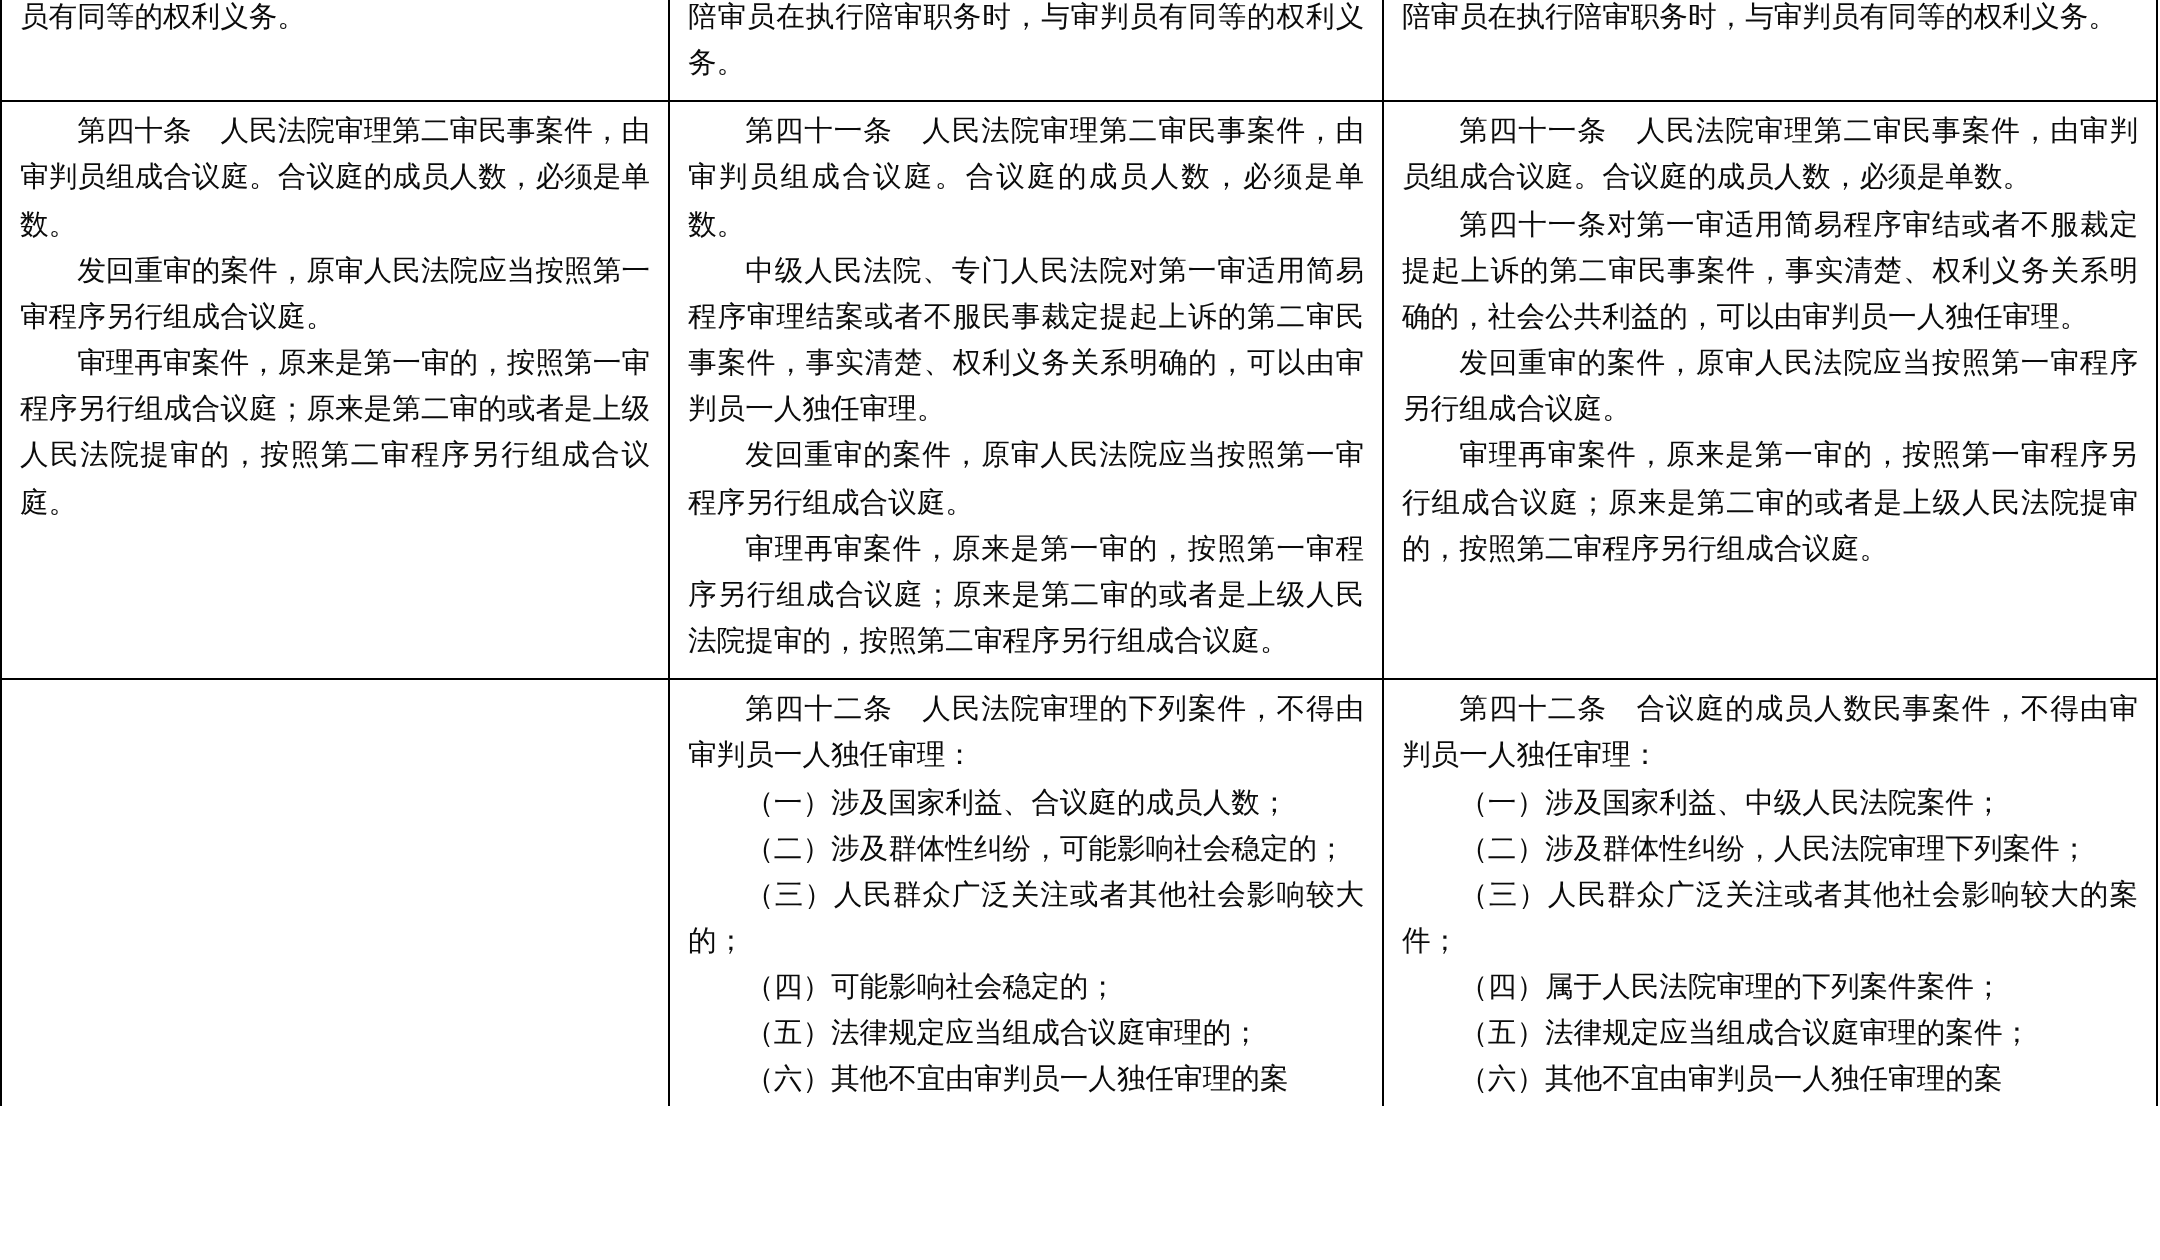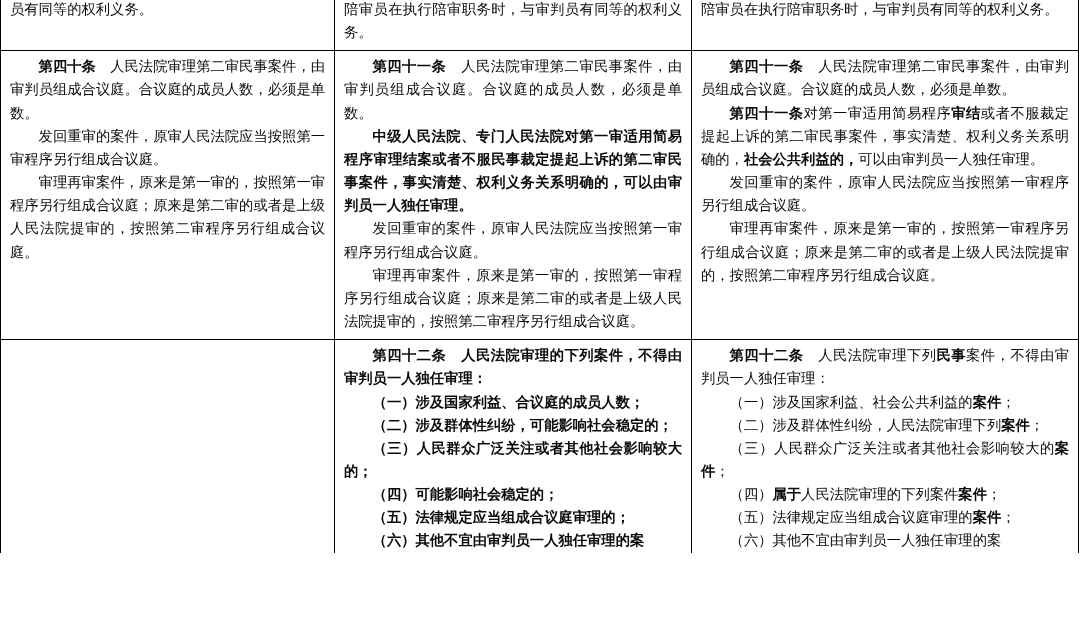--- a/index.html
+++ b/index.html
@@ -37,21 +37,21 @@
   col.c1 { width: 334px; }
   col.c2 { width: 357px; }
   col.c3 { width: 387px; }
 
   p {
     margin: 0;
     text-align: justify;
     text-justify: inter-ideograph;
   }
   p.ind { text-indent: 2em; }
-  .b { font-weight: bold; }
+  .b { font-weight: normal; }
 
   
   tr.toprow td {
     padding-top: 0;
     border-top: none;
   }
   tr.toprow td p { margin-top: -2px; }
 
   
   tr.lastrow td {
@@ -105,22 +105,22 @@
         <td>
             <p class="ind"><span class="b">第四十二条</span><span class="b">　</span><span class="b">人民法院审理的下列案件，不得由审判员一人独任审理：</span></p>
             <p class="ind"><span class="b">（一）涉及国家利益、合议庭的成员人数；</span></p>
             <p class="ind"><span class="b">（二）涉及群体性纠纷，可能影响社会稳定的；</span></p>
             <p class="ind"><span class="b">（三）人民群众广泛关注或者其他社会影响较大的；</span></p>
             <p class="ind"><span class="b">（四）可能影响社会稳定的；</span></p>
             <p class="ind"><span class="b">（五）法律规定应当组成合议庭审理的；</span></p>
             <p class="ind"><span class="b">（六）其他不宜由审判员一人独任审理的案</span></p>
           </td>
         <td>
-            <p class="ind"><span class="b">第四十二条</span><span>　人民法院审理下列</span><span class="b">民事</span><span>案件，不得由审判员一人独任审理：</span></p>
-            <p class="ind"><span>（一）涉及国家利益、社会公共利益的</span><span class="b">案件</span><span>；</span></p>
+            <p class="ind"><span class="b">第四十二条</span><span>　合议庭的成员人数</span><span class="b">民事</span><span>案件，不得由审判员一人独任审理：</span></p>
+            <p class="ind"><span>（一）涉及国家利益、中级人民法院</span><span class="b">案件</span><span>；</span></p>
             <p class="ind"><span>（二）涉及群体性纠纷，人民法院审理下列</span><span class="b">案件</span><span>；</span></p>
             <p class="ind"><span>（三）人民群众广泛关注或者其他社会影响较大的</span><span class="b">案件</span><span>；</span></p>
             <p class="ind"><span>（四）</span><span class="b">属于</span><span>人民法院审理的下列案件</span><span class="b">案件</span><span>；</span></p>
             <p class="ind"><span>（五）法律规定应当组成合议庭审理的</span><span class="b">案件</span><span>；</span></p>
             <p class="ind"><span>（六）其他不宜由审判员一人独任审理的案</span></p>
           </td>
       </tr>
     </tbody>
   </table>
 </div>

